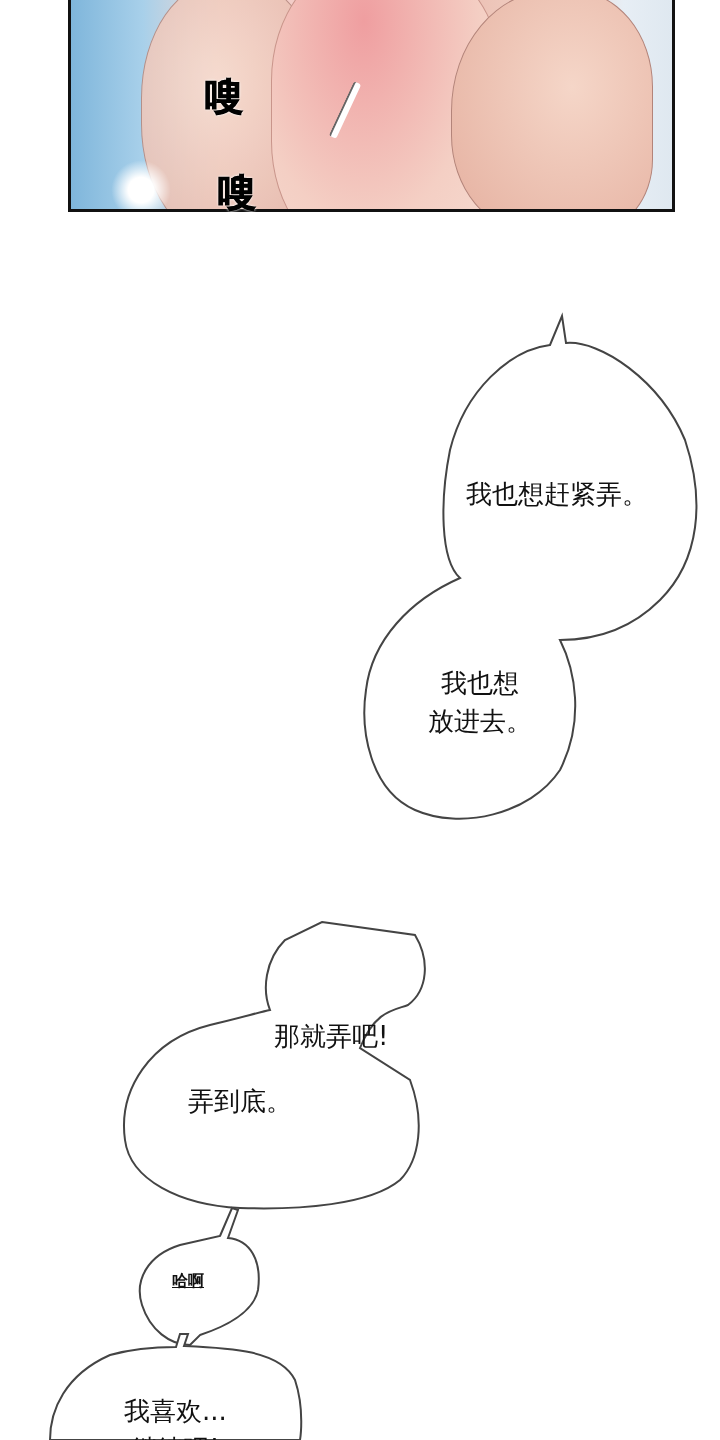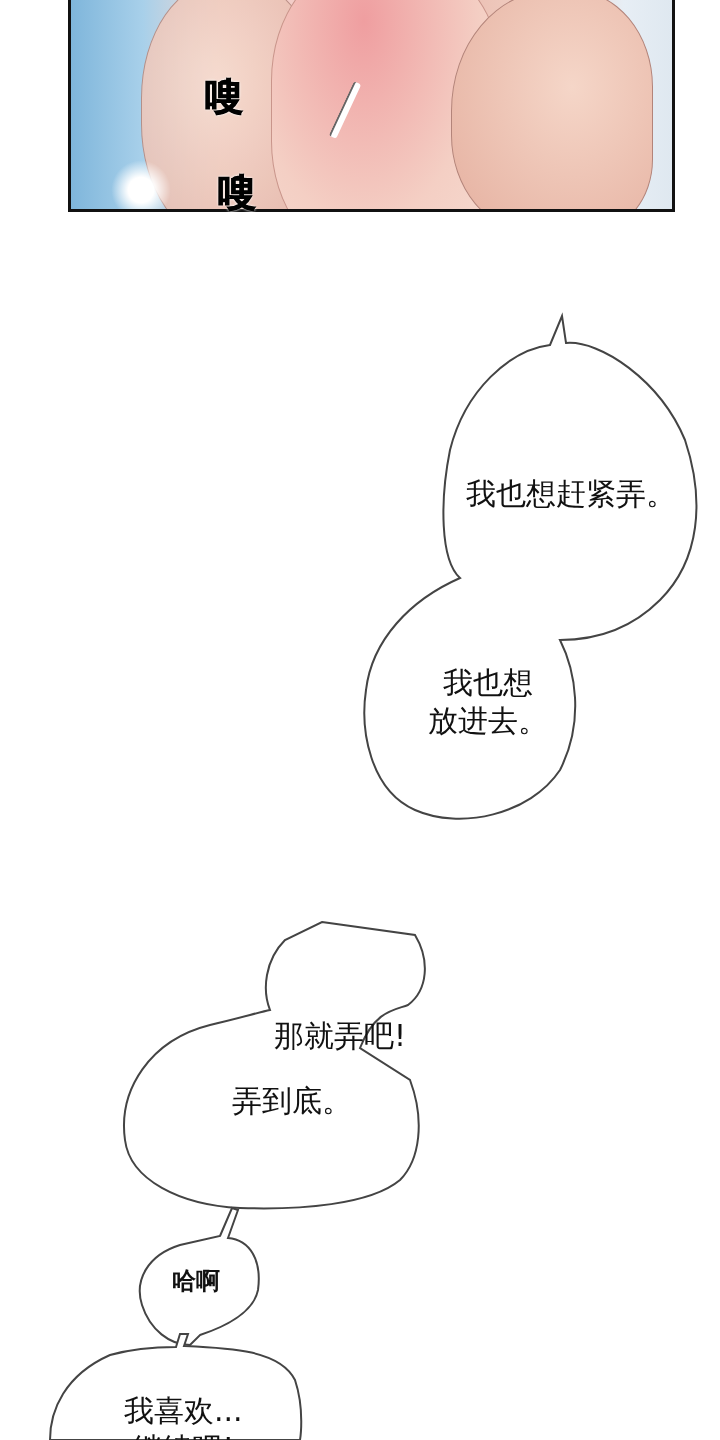--- a/index.html
+++ b/index.html
@@ -14,21 +14,21 @@
                   background: radial-gradient(ellipse at 40% 20%, #ef9ea0, #f4cfc4 60%, #f6ddd2); border:1px solid #c9958b; }
   .panel .arm { position:absolute; left: 380px; top:-10px; width: 200px; height: 240px; border-radius: 50% 40% 30% 40%;
                 background: radial-gradient(ellipse at 60% 40%, #f5d6c8, #e8b7a7 80%); border:1px solid #b3847a; }
   .panel .glow { position:absolute; left: 40px; top: 160px; width: 60px; height: 60px; border-radius: 50%;
                  background: radial-gradient(circle, #ffffff 30%, rgba(255,255,255,0) 70%); }
   .panel .mark { position:absolute; left: 270px; top: 80px; width: 6px; height: 60px; border-left: 2px solid #666;
                  transform: rotate(25deg); border-radius: 3px; background: #fff; }
   .sfx { position: absolute; font-family: "DejaVu Sans", sans-serif; font-weight: bold; color: #000;
          font-size: 38px; -webkit-text-stroke: 1px #000; text-shadow: 0 0 3px #fff, 0 0 3px #fff; }
   .bubble-svg { position: absolute; left: 0; top: 0; }
-  .text { position: absolute; color: #111; font-family: "DejaVu Sans", sans-serif; font-size: 30px;
+  .text { position: absolute; color: #111; font-family: "DejaVu Sans", sans-serif; font-size: 26px;
           line-height: 38px; white-space: nowrap; text-align: center; }
 </style>
 </head>
 <body>
 
 <div class="panel">
   <div class="skin1"></div>
   <div class="torso"></div>
   <div class="arm"></div>
   <div class="glow"></div>
@@ -53,22 +53,22 @@
 <div class="text" style="left:466px; top:475px;">
   <div>我也想赶紧弄。</div>
 </div>
 <div class="text" style="left:428px; top:664px;">
   <div>我也想</div>
   <div>放进去。</div>
 </div>
 <div class="text" style="left:274px; top:1017px;">
   <div>那就弄吧!</div>
 </div>
-<div class="text" style="left:188px; top:1082px;margin-left:44px;">
+<div class="text" style="left:188px; top:1082px;">
   <div>弄到底。</div>
 </div>
-<div class="text" style="left:172px; top:1262px; font-size:24px; font-weight:bold;">
+<div class="text" style="left:172px; top:1262px; font-size:16px; font-weight:bold;text-decoration:underline;">
   <div>哈啊</div>
 </div>
 <div class="text" style="left:124px; top:1392px;">
   <div>我喜欢...</div>
   <div>继续吧!</div>
 </div>
 
 </body></html>

